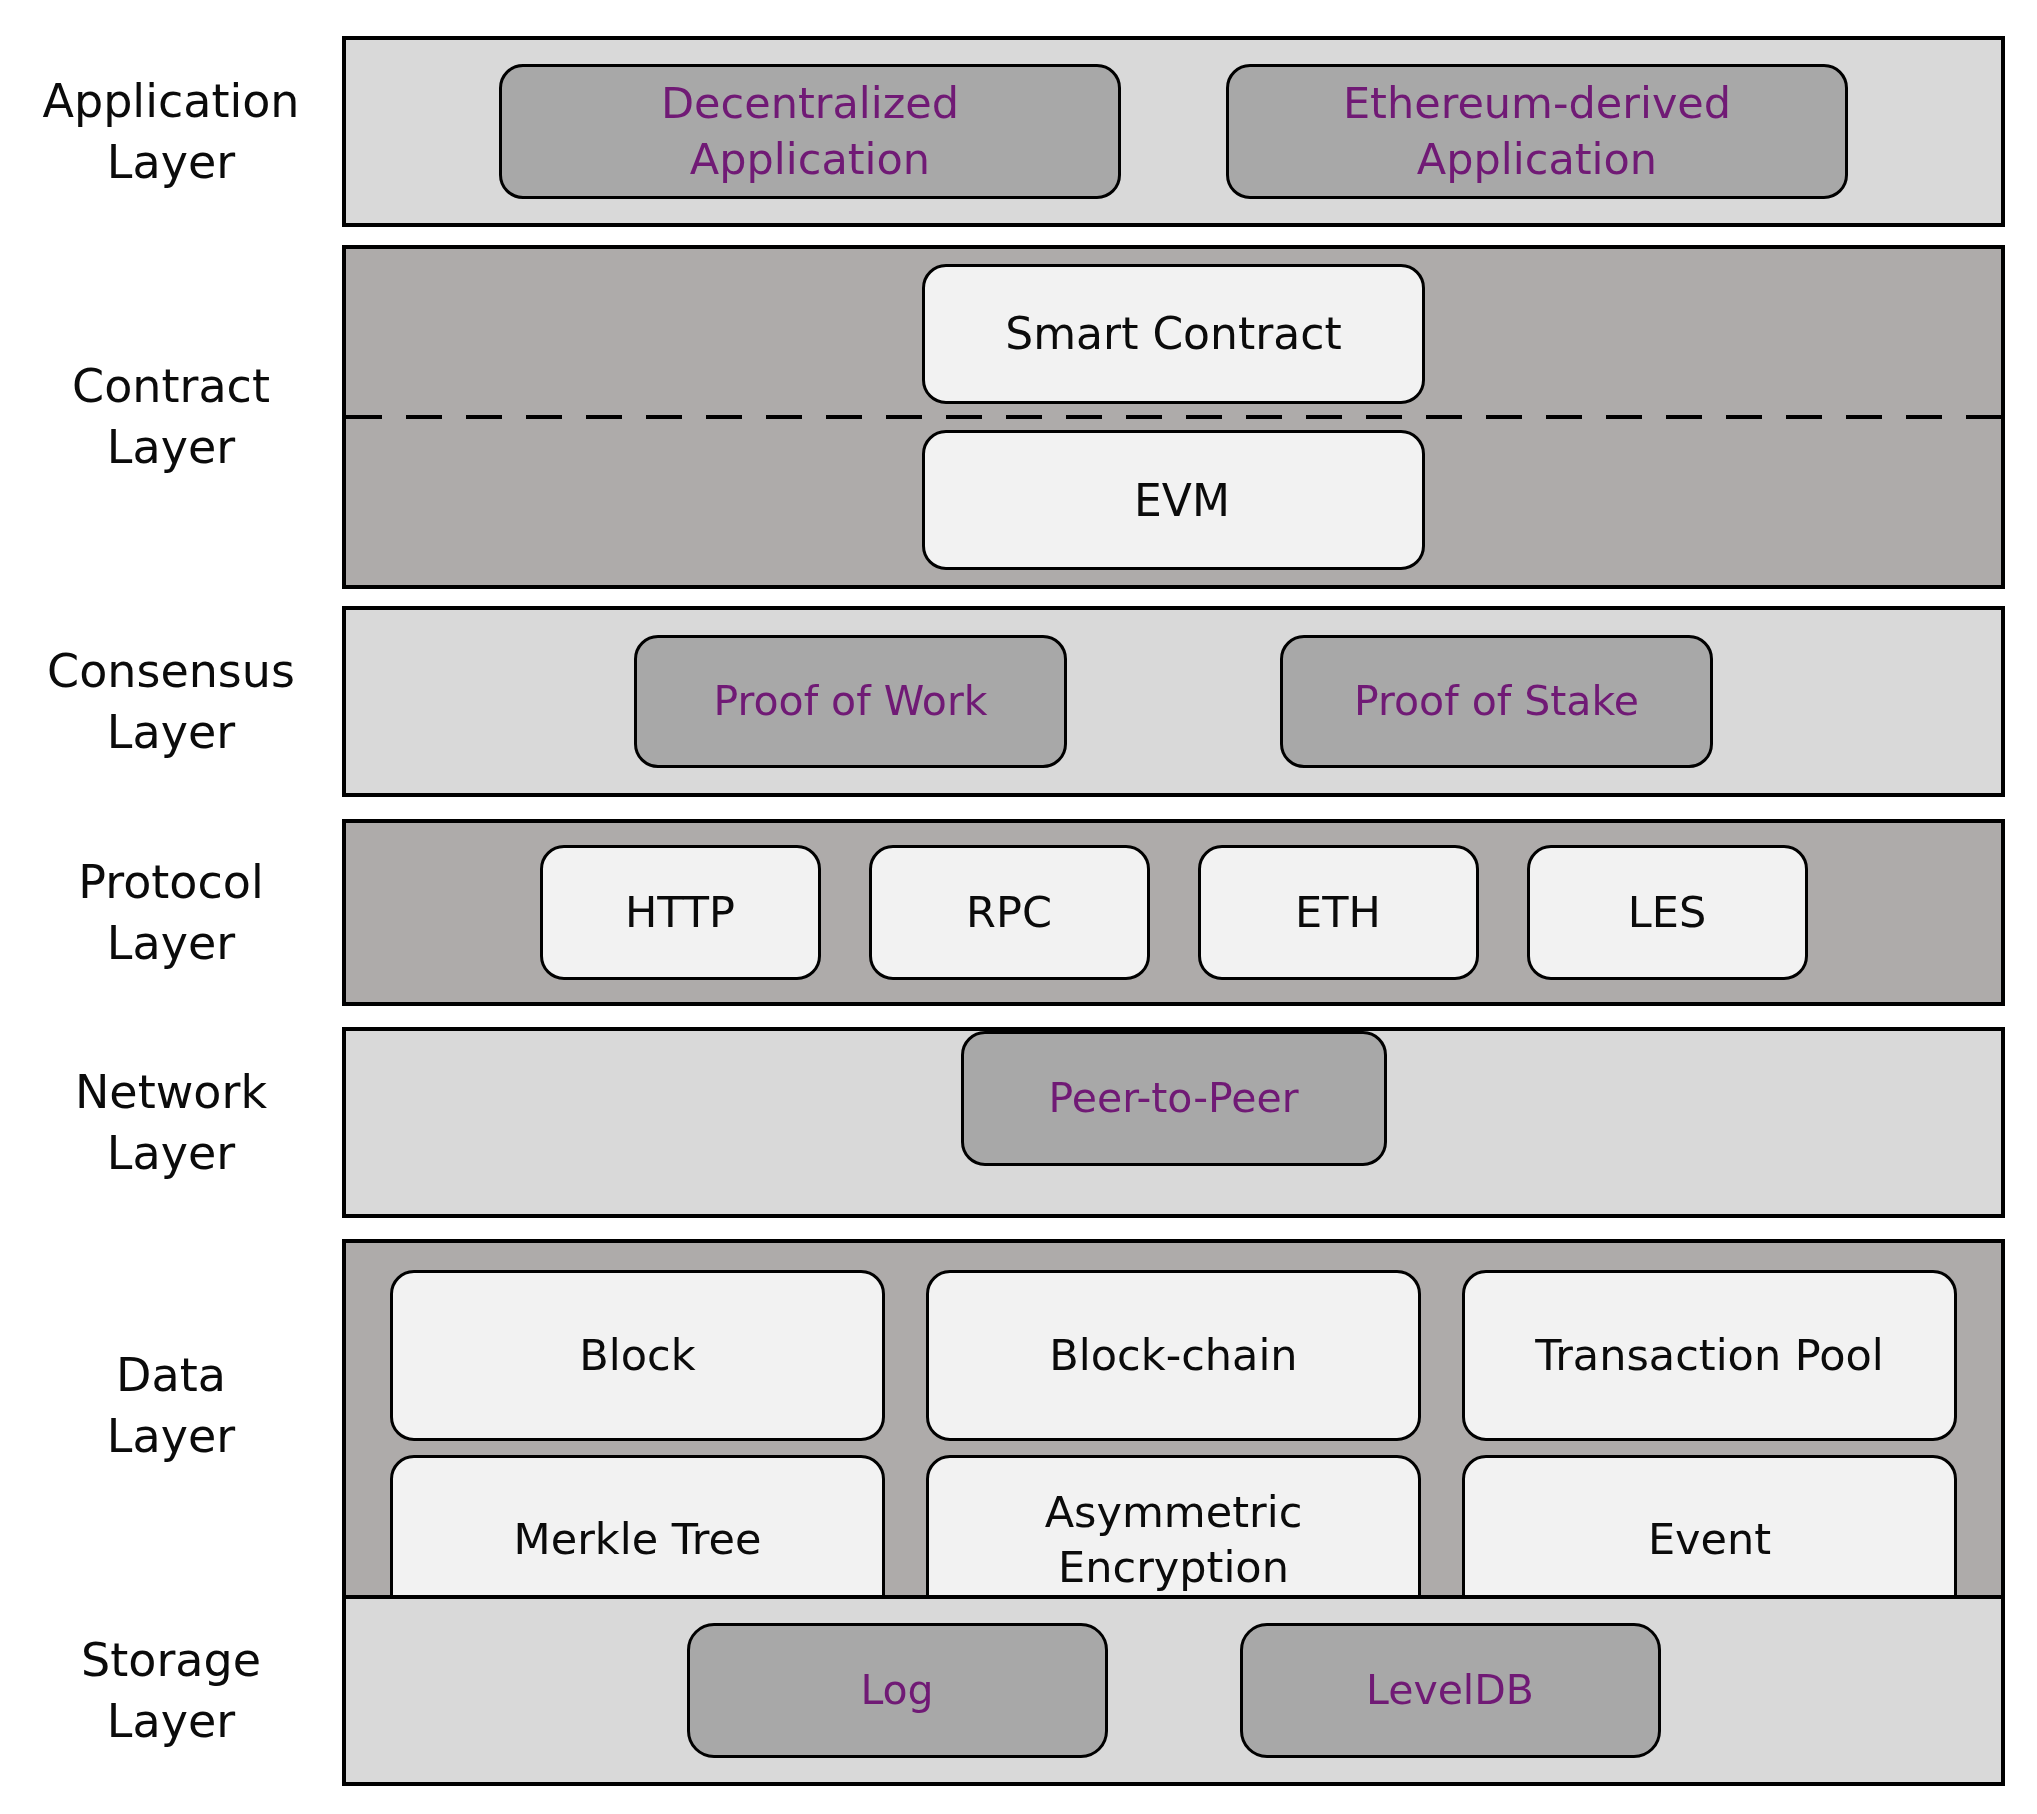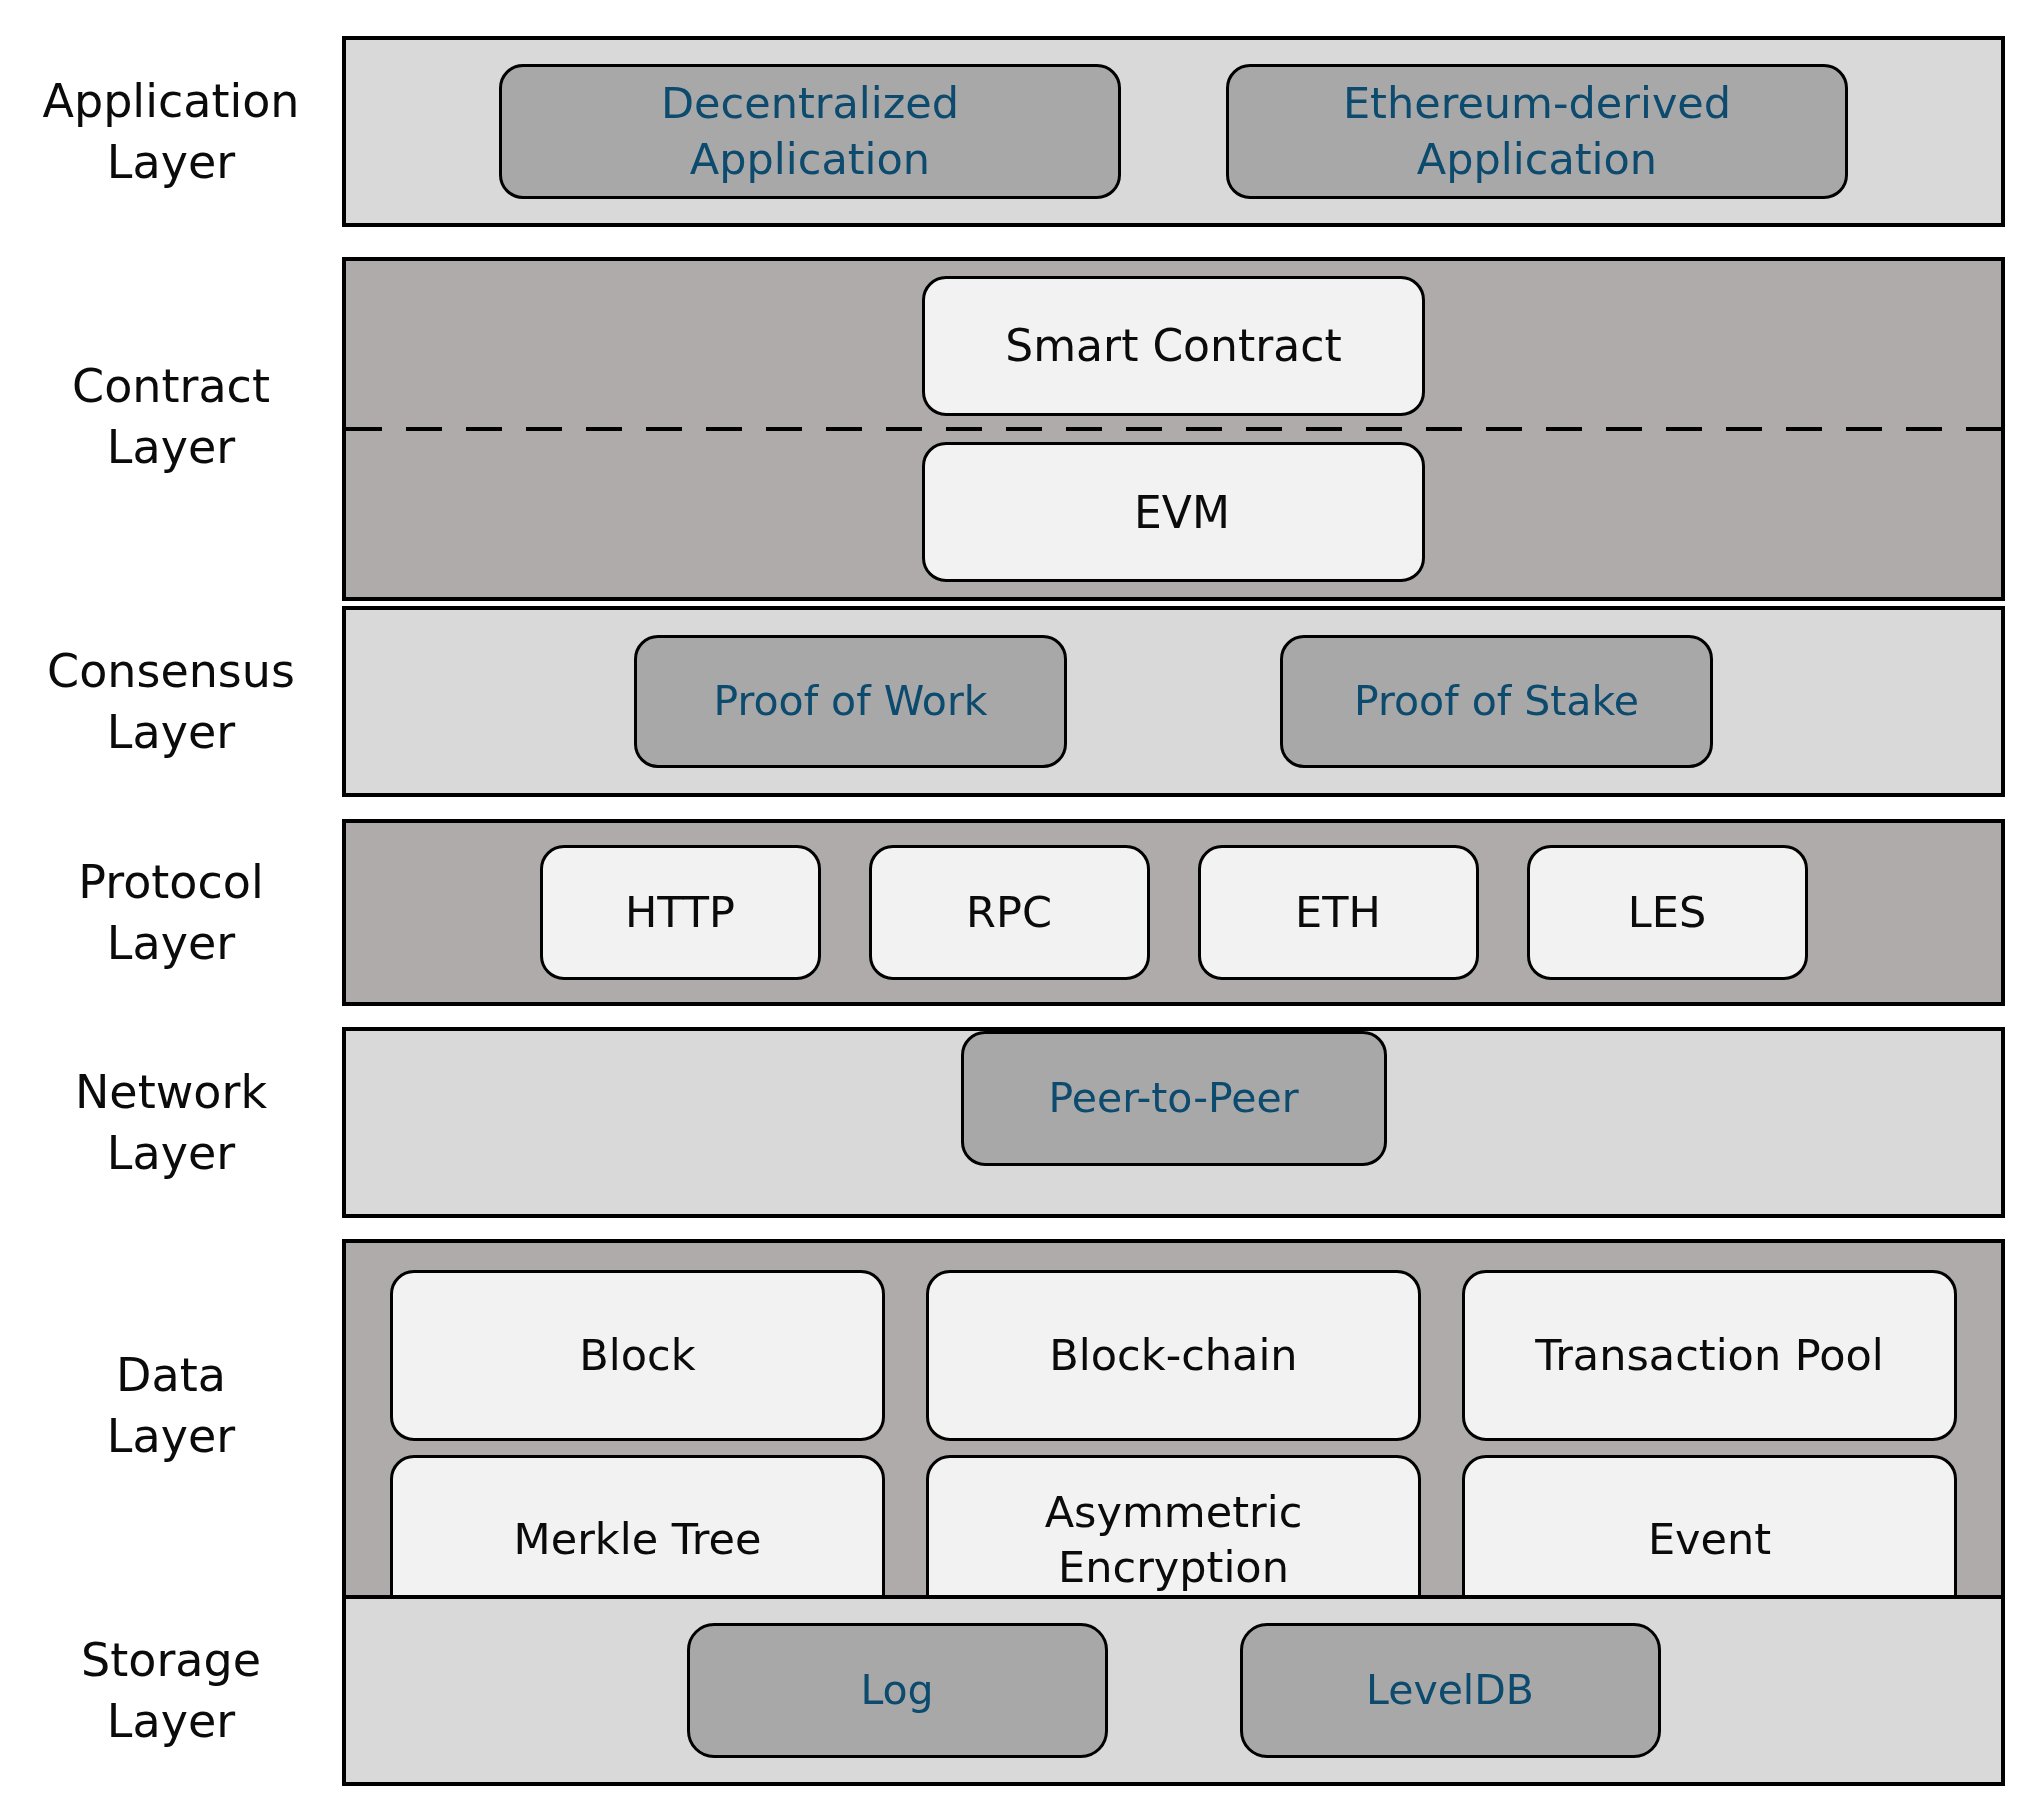--- a/index.html
+++ b/index.html
@@ -54,38 +54,38 @@
     border-radius: 24px;
     display: flex;
     align-items: center;
     justify-content: center;
     text-align: center;
     white-space: pre-line;
     line-height: 1.3;
   }
   .node.dark {
     background: #a8a8a8;
-    color: #0c4a6e;
+    color: #701a75;
   }
   .node.light {
     background: #f2f2f2;
     color: #0b0b0b;
   }
 
   
   .band.application {
     top: 36px; height: 191px;
     display: flex; align-items: center; justify-content: space-between;
     padding: 0 153px;
   }
   .band.application .node { width: 622px; height: 135px; font-size: 43px; }
 
   .band.contract {
     top: 245px; height: 344px;
-    display: flex; flex-direction: column; align-items: center; justify-content: center; margin-top: 12px;
+    display: flex; flex-direction: column; align-items: center; justify-content: center;
   }
   .band.contract .node { width: 503px; height: 140px; font-size: 44px; }
   .band.contract .node.top { margin-bottom: 11px; }
   .band.contract .node.bottom { margin-top: 11px; padding-left: 17px; }
   .dashed-divider {
     width: 100%;
     height: 4.3px;
     background: repeating-linear-gradient(90deg, #000000 0 36px, rgba(0,0,0,0) 36px 60px);
   }
 

